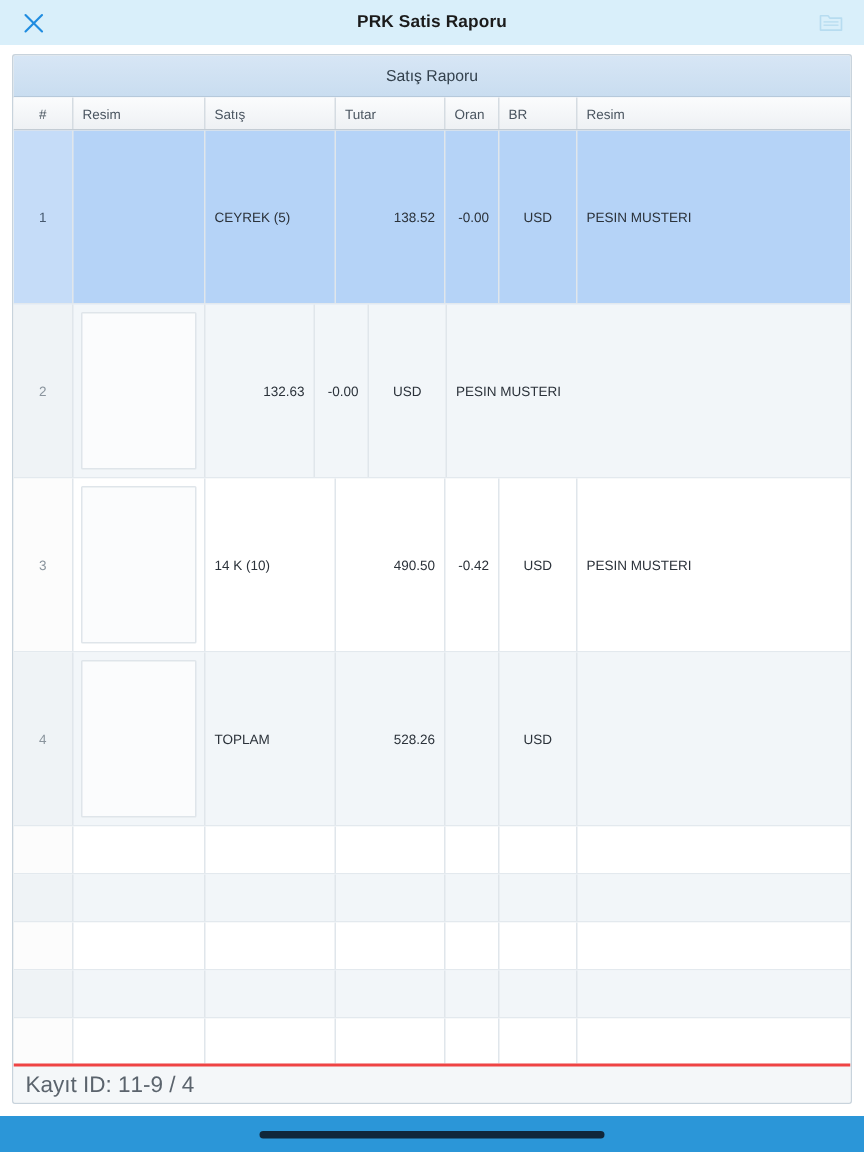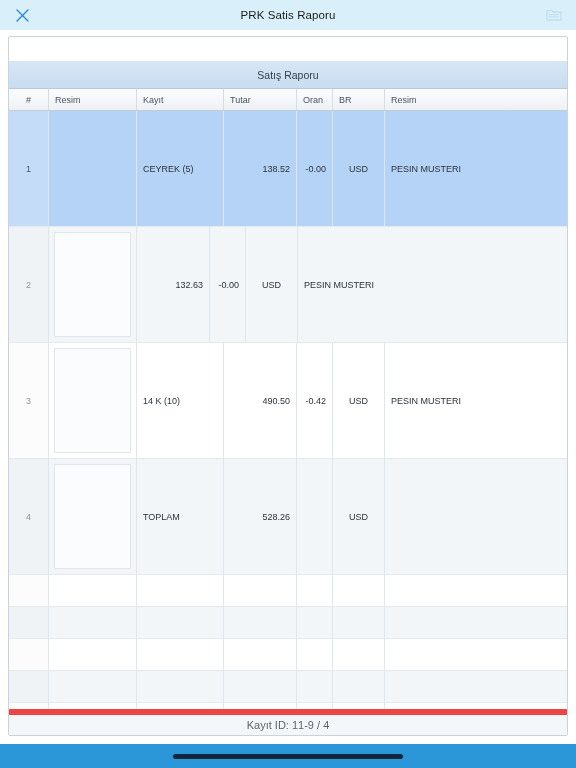--- a/index.html
+++ b/index.html
@@ -44,21 +44,21 @@
     justify-content: center;
     cursor: pointer;
   }
 
   .titlebar-title {
     position: absolute;
     left: 0;
     right: 0;
     text-align: center;
     font-size: 11.5px;
-    font-weight: normal;
+    font-weight: bold;
     color: #1b1b1b;
     letter-spacing: 0.1px;
     pointer-events: none;
   }
 
   .titlebar-folder {
     margin-left: auto;
     width: 20px;
     height: 20px;
     display: flex;
@@ -92,21 +92,20 @@
   .panel-caption {
     flex: 0 0 28px;
     height: 28px;
     background: linear-gradient(to bottom, #d7e6f5 0%, #c9ddf0 100%);
     border-bottom: 1px solid #b6c9db;
     display: flex;
     align-items: center;
     justify-content: center;
     font-size: 10.5px;
     color: #33414d;
-    margin-top: 24px;
   }
 
   
   .grid {
     flex: 1 1 auto;
     display: flex;
     flex-direction: column;
     min-height: 0;
     background: #ffffff;
   }
@@ -206,25 +205,25 @@
     background: #fbfcfd;
     border-radius: 1px;
   }
 
   
   .grid-foot {
     flex: 0 0 26px;
     height: 26px;
     display: flex;
     align-items: center;
-    justify-content: center;
+    justify-content: flex-start;
     padding: 0 8px;
     background: #f4f7f9;
-    border-top: 6px solid #ef4444;
-    font-size: 11px;
+    border-top: 2px solid #ef4444;
+    font-size: 15px;
     color: #5b646d;
   }
 
   
   .sysbar {
     flex: 0 0 24px;
     height: 24px;
     background: #2b96d8;
     display: flex;
     align-items: center;
@@ -265,21 +264,21 @@
   <div class="panel-wrap">
     <div class="panel">
 
       <div class="panel-caption">Satış Raporu</div>
 
       <div class="grid">
 
         <div class="grid-head">
           <div class="cell col-idx">#</div>
           <div class="cell col-resim">Resim</div>
-          <div class="cell col-urun">Kayıt</div>
+          <div class="cell col-urun">Satış</div>
           <div class="cell col-tutar">Tutar</div>
           <div class="cell col-oran">Oran</div>
           <div class="cell col-br">BR</div>
           <div class="cell col-firma">Resim</div>
         </div>
 
         <div class="grid-body" id="grid-body">
             <div class="row tall selected">
               <div class="cell col-idx">1</div>
               <div class="cell col-resim"></div>

